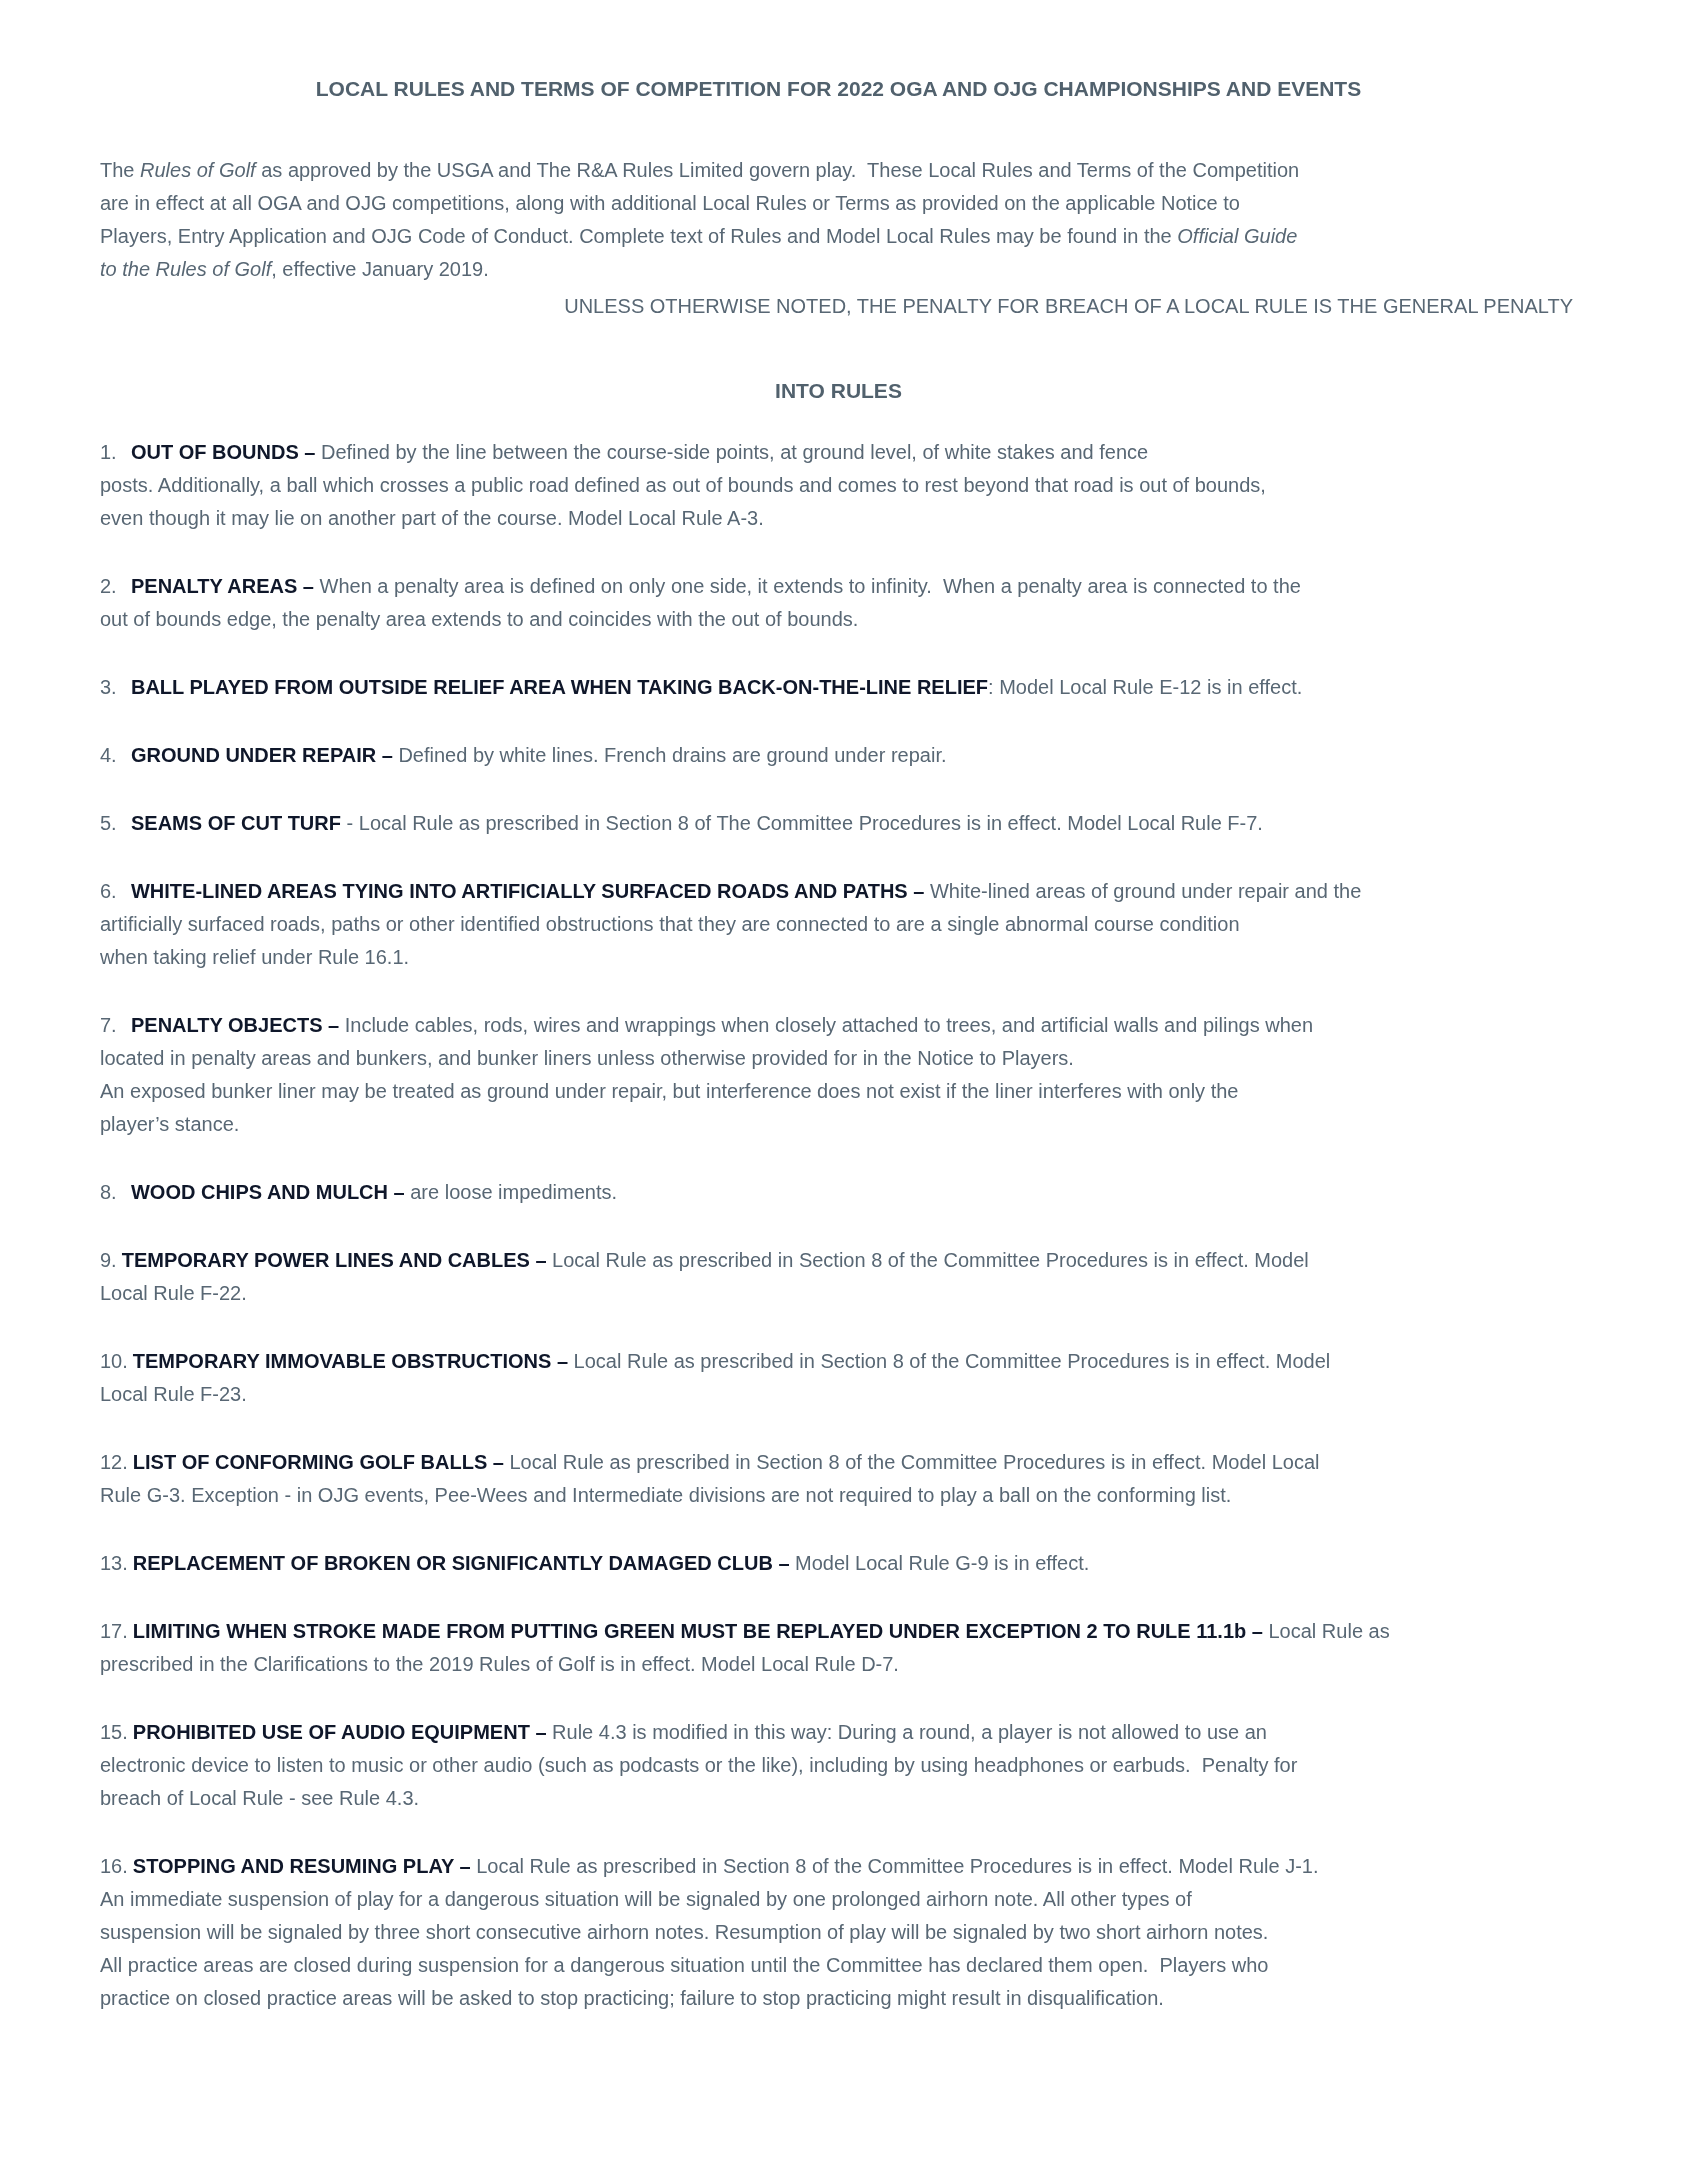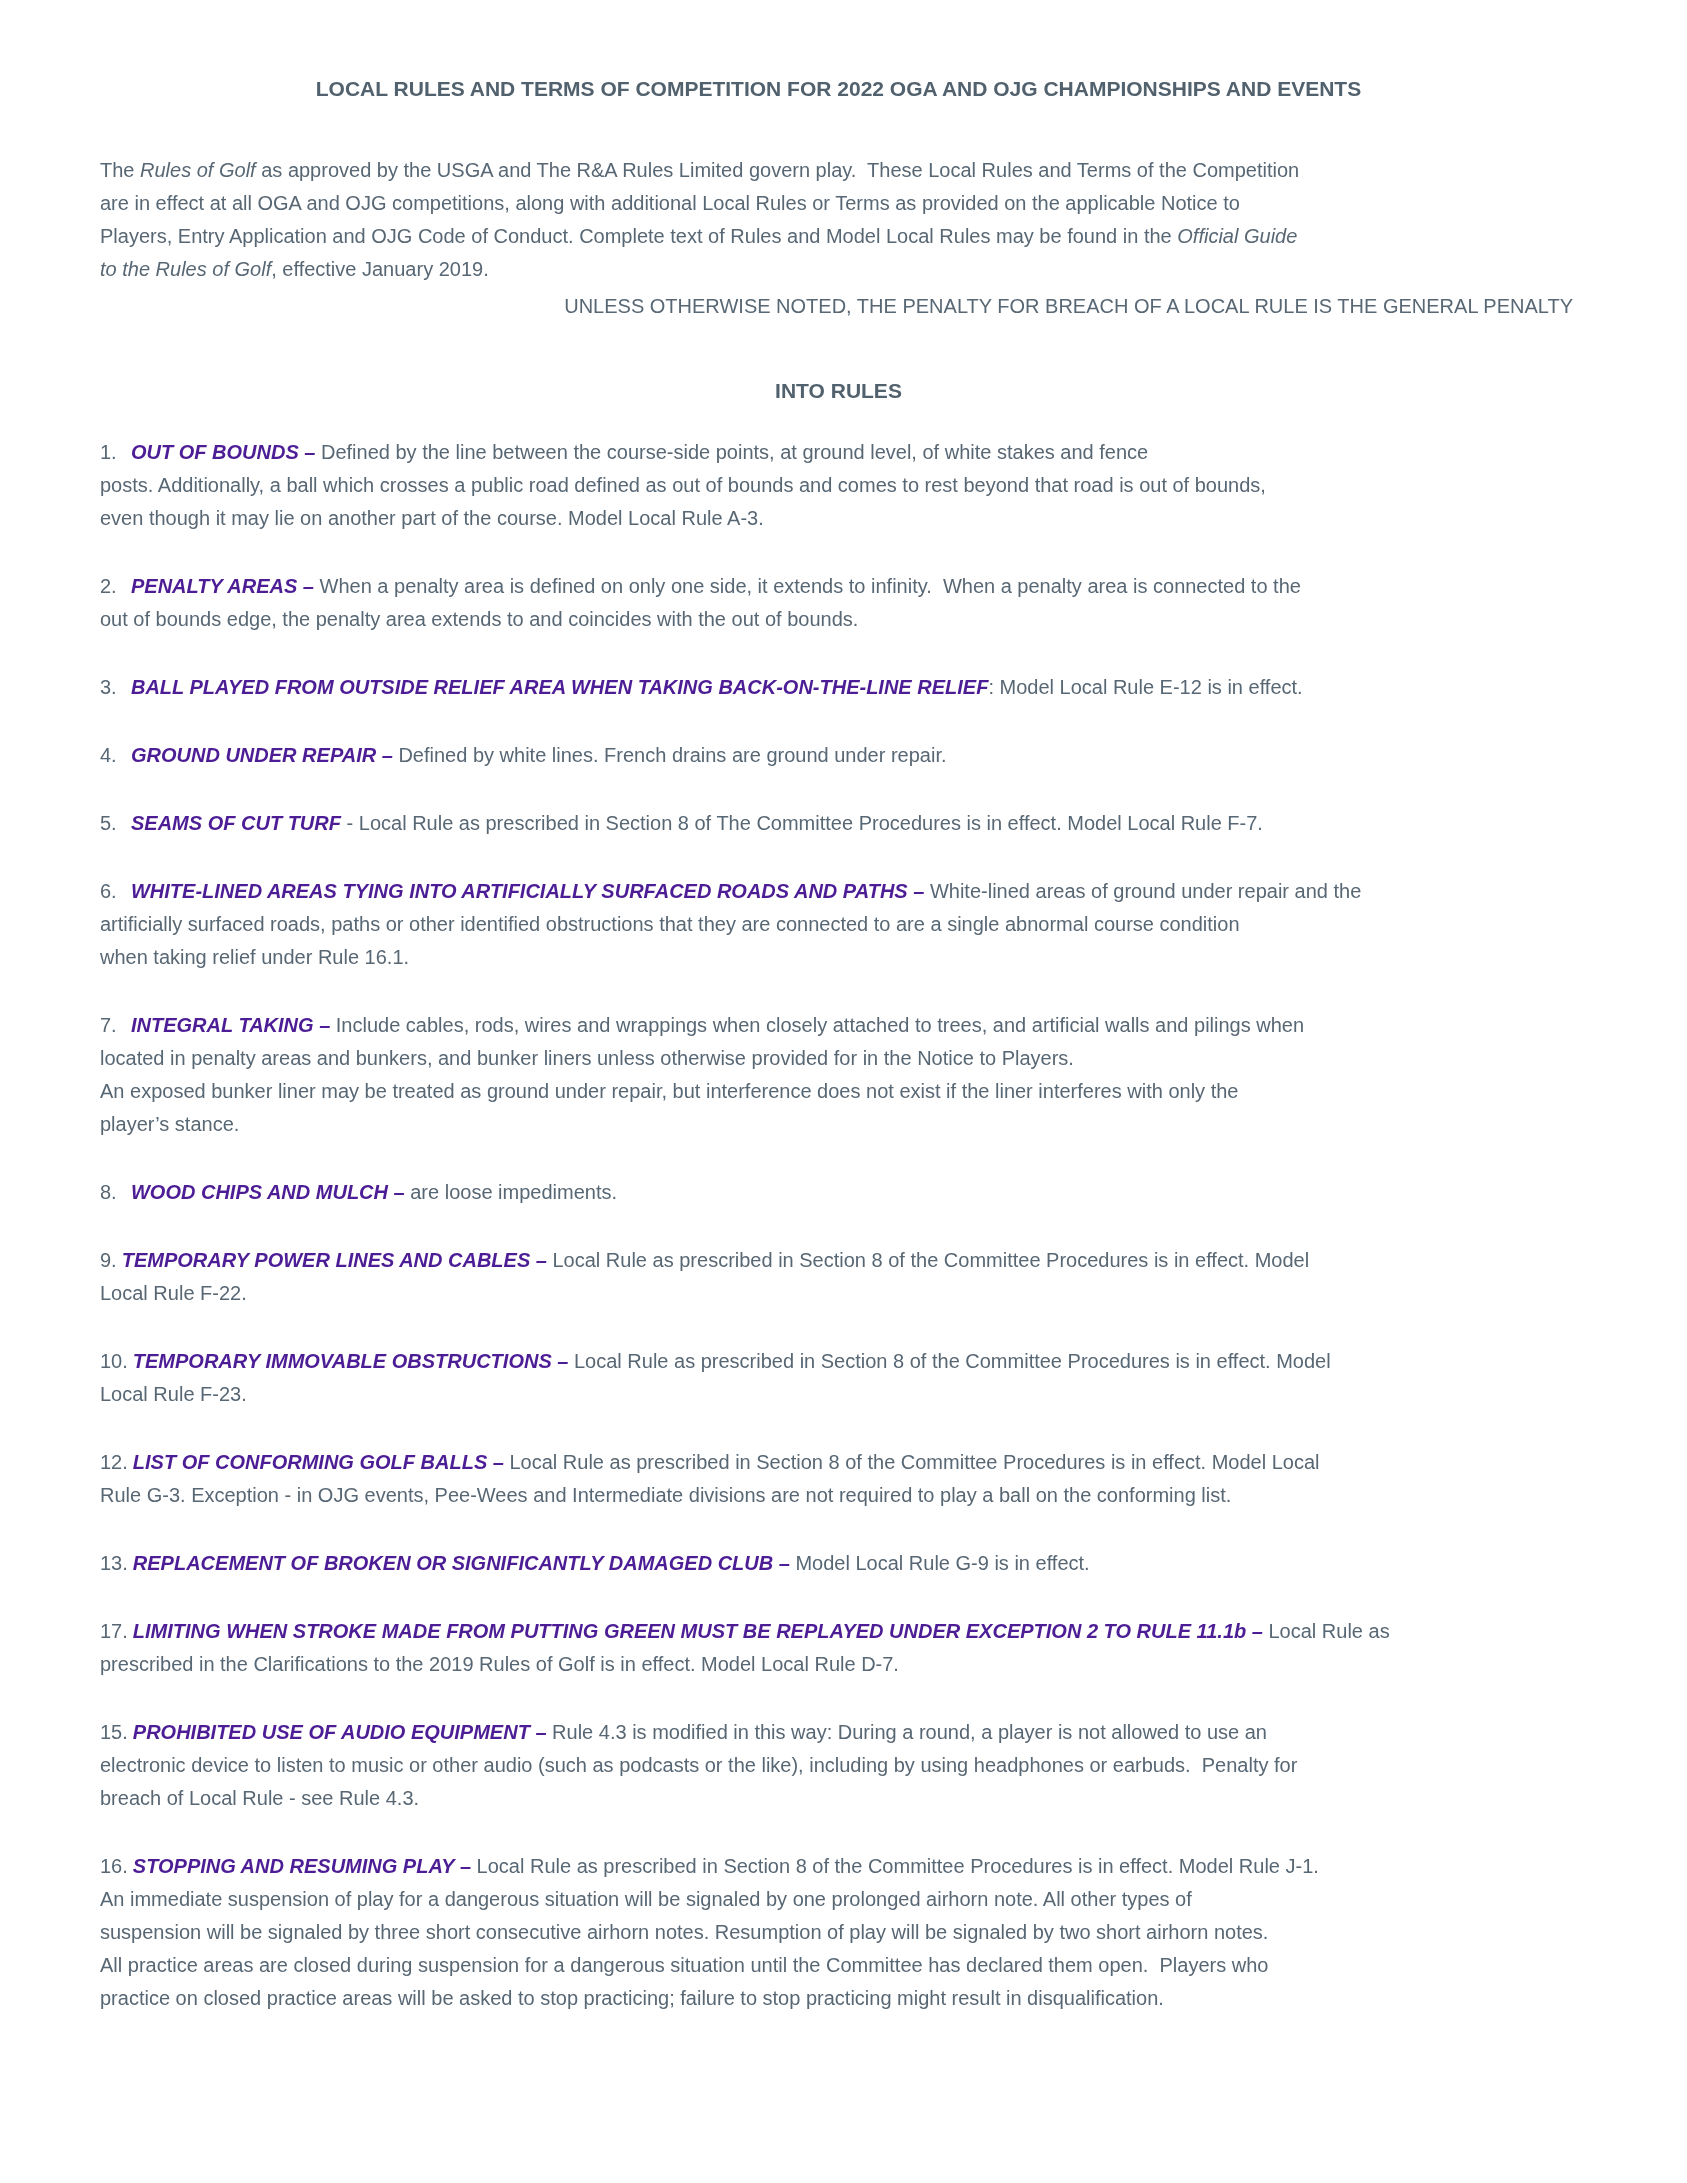--- a/index.html
+++ b/index.html
@@ -47,22 +47,21 @@
   }
   .rule {
     margin: 0 0 35px 0;
     white-space: pre-wrap;
   }
   .num { display: inline; }
   .num.wide { margin-right: 14.3px; }
   .num.narrow { margin-right: 5px; }
   .rtitle {
     font-weight: 700;
-    color: #4c1d95;
-    font-style: italic;
+    color: #0f172a;
   }
   .italic { font-style: italic; }
 </style>
 </head>
 <body>
 
 <div class="page">
   <p class="doc-title">LOCAL RULES AND TERMS OF COMPETITION FOR 2022 OGA AND OJG CHAMPIONSHIPS AND EVENTS</p>
   <p class="intro"><span>The </span><span class="italic">Rules of Golf</span><span> as approved by the USGA and The R&amp;A Rules Limited govern play.  These Local Rules and Terms of the Competition
 are in effect at all OGA and OJG competitions, along with additional Local Rules or Terms as provided on the applicable Notice to
@@ -75,21 +74,21 @@
 posts. Additionally, a ball which crosses a public road defined as out of bounds and comes to rest beyond that road is out of bounds,
 even though it may lie on another part of the course. Model Local Rule A-3.</span></p>
       <p class="rule"><span class="num wide">2.</span><span class="rtitle">PENALTY AREAS – </span><span class="rbody">When a penalty area is defined on only one side, it extends to infinity.  When a penalty area is connected to the
 out of bounds edge, the penalty area extends to and coincides with the out of bounds.</span></p>
       <p class="rule"><span class="num wide">3.</span><span class="rtitle">BALL PLAYED FROM OUTSIDE RELIEF AREA WHEN TAKING BACK-ON-THE-LINE RELIEF</span><span class="rbody">: Model Local Rule E-12 is in effect.</span></p>
       <p class="rule"><span class="num wide">4.</span><span class="rtitle">GROUND UNDER REPAIR – </span><span class="rbody">Defined by white lines. French drains are ground under repair.</span></p>
       <p class="rule"><span class="num wide">5.</span><span class="rtitle">SEAMS OF CUT TURF</span><span class="rbody"> - Local Rule as prescribed in Section 8 of The Committee Procedures is in effect. Model Local Rule F-7.</span></p>
       <p class="rule"><span class="num wide">6.</span><span class="rtitle">WHITE-LINED AREAS TYING INTO ARTIFICIALLY SURFACED ROADS AND PATHS – </span><span class="rbody">White-lined areas of ground under repair and the
 artificially surfaced roads, paths or other identified obstructions that they are connected to are a single abnormal course condition
 when taking relief under Rule 16.1.</span></p>
-      <p class="rule"><span class="num wide">7.</span><span class="rtitle">INTEGRAL TAKING – </span><span class="rbody">Include cables, rods, wires and wrappings when closely attached to trees, and artificial walls and pilings when
+      <p class="rule"><span class="num wide">7.</span><span class="rtitle">PENALTY OBJECTS – </span><span class="rbody">Include cables, rods, wires and wrappings when closely attached to trees, and artificial walls and pilings when
 located in penalty areas and bunkers, and bunker liners unless otherwise provided for in the Notice to Players.
 An exposed bunker liner may be treated as ground under repair, but interference does not exist if the liner interferes with only the
 player’s stance.</span></p>
       <p class="rule"><span class="num wide">8.</span><span class="rtitle">WOOD CHIPS AND MULCH – </span><span class="rbody">are loose impediments.</span></p>
       <p class="rule"><span class="num narrow">9.</span><span class="rtitle">TEMPORARY POWER LINES AND CABLES – </span><span class="rbody">Local Rule as prescribed in Section 8 of the Committee Procedures is in effect. Model
 Local Rule F-22.</span></p>
       <p class="rule"><span class="num narrow">10.</span><span class="rtitle">TEMPORARY IMMOVABLE OBSTRUCTIONS – </span><span class="rbody">Local Rule as prescribed in Section 8 of the Committee Procedures is in effect. Model
 Local Rule F-23.</span></p>
       <p class="rule"><span class="num narrow">12.</span><span class="rtitle">LIST OF CONFORMING GOLF BALLS – </span><span class="rbody">Local Rule as prescribed in Section 8 of the Committee Procedures is in effect. Model Local
 Rule G-3. Exception - in OJG events, Pee-Wees and Intermediate divisions are not required to play a ball on the conforming list.</span></p>

